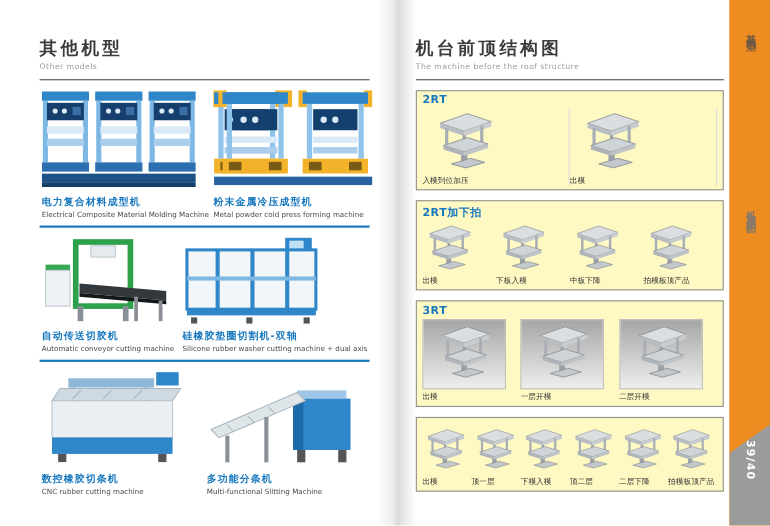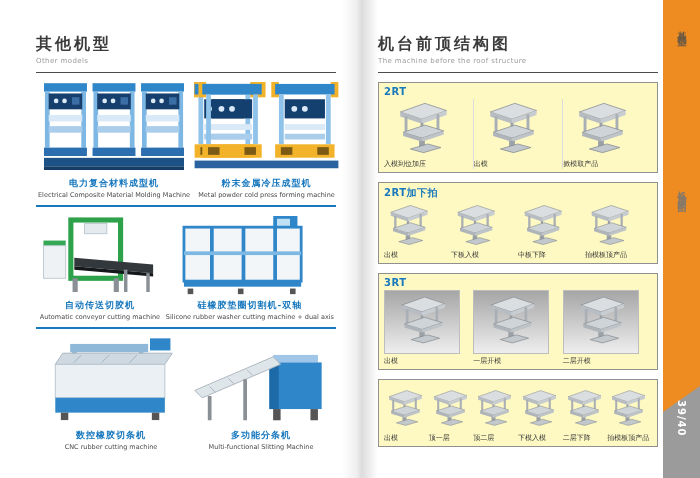--- a/index.html
+++ b/index.html
@@ -10,21 +10,21 @@
   
   .page-header .title { font-size:16px; font-weight:bold; color:#3b3b3b; letter-spacing:3px; }
   .page-header .subtitle { font-size:7px; color:#9b9b9b; margin-top:2px; letter-spacing:0.4px; }
   .page-header .rule { border-bottom:1px solid #4c4c4c; margin-top:7px; }
 
   .left-page  { position:absolute; left:36px;  top:34px; width:300px; }
   .right-page { position:absolute; left:378px; top:34px; width:280px; }
 
   
   .m-row { display:flex; margin-top:9px; }
-  .m-cell { flex:1; display:flex; flex-direction:column; align-items:center; justify-content:flex-end; padding:0 2px; }
+  .m-cell { flex:1; display:flex; flex-direction:column; align-items:flex-start; justify-content:flex-end; padding:0 2px; }
   .cap-cn { font-size:9px; font-weight:bold; color:var(--accent,#1878be); margin-top:3px; letter-spacing:1px; white-space:nowrap; }
   .cap-en { font-size:6.5px; color:#4a4a4a; margin-top:1px; white-space:nowrap; }
   .blue-rule { border-bottom:2px solid var(--accent,#1878be); margin-top:6px; }
 
   
   .section { border:1px solid #909090; margin-top:9px; padding:3px 5px 3px; background:#fef9c3; }
   .section-label { color:var(--accent,#1878be); font-weight:bold; font-size:10px; letter-spacing:0.5px; }
   .steps { display:flex; align-items:flex-end; margin-top:2px; }
   .step { flex:1; display:flex; flex-direction:column; align-items:flex-start; min-width:0; }
   .step.sep { border-right:1px solid #dcdcdc; }
@@ -221,26 +221,20 @@
               <use href="#iso"></use>
             </svg>
           <div class="step-cap">入模到位加压</div>
         </div>
         <div class="step sep">
           <svg class="iso" width="76" height="58" viewBox="0 0 80 80">
               <use href="#iso"></use>
             </svg>
           <div class="step-cap">出模</div>
         </div>
-        <div class="step">
-          <svg class="iso" width="76" height="58" viewBox="0 0 80 80">
-              <use href="#iso"></use>
-            </svg>
-          <div class="step-cap">掀模取产品</div>
-        </div>
       </div>
     </div>
 
     <div class="section">
       <div class="section-label">2RT加下拍</div>
       <div class="steps">
         <div class="step">
           <svg class="iso" width="48" height="46" viewBox="0 0 80 80">
               <use href="#iso"></use>
             </svg>
@@ -308,27 +302,27 @@
         <div class="step">
           <svg class="iso" width="41" height="46" viewBox="0 0 80 80">
               <use href="#iso"></use>
             </svg>
           <div class="step-cap">顶一层</div>
         </div>
         <div class="step">
           <svg class="iso" width="41" height="46" viewBox="0 0 80 80">
               <use href="#iso"></use>
             </svg>
+          <div class="step-cap">下模入模</div>
+        </div>
+        <div class="step">
+          <svg class="iso" width="41" height="46" viewBox="0 0 80 80">
+              <use href="#iso"></use>
+            </svg>
           <div class="step-cap">顶二层</div>
-        </div>
-        <div class="step">
-          <svg class="iso" width="41" height="46" viewBox="0 0 80 80">
-              <use href="#iso"></use>
-            </svg>
-          <div class="step-cap">下模入模</div>
         </div>
         <div class="step">
           <svg class="iso" width="41" height="46" viewBox="0 0 80 80">
               <use href="#iso"></use>
             </svg>
           <div class="step-cap">二层下降</div>
         </div>
         <div class="step">
           <svg class="iso" width="41" height="46" viewBox="0 0 80 80">
               <use href="#iso"></use>

